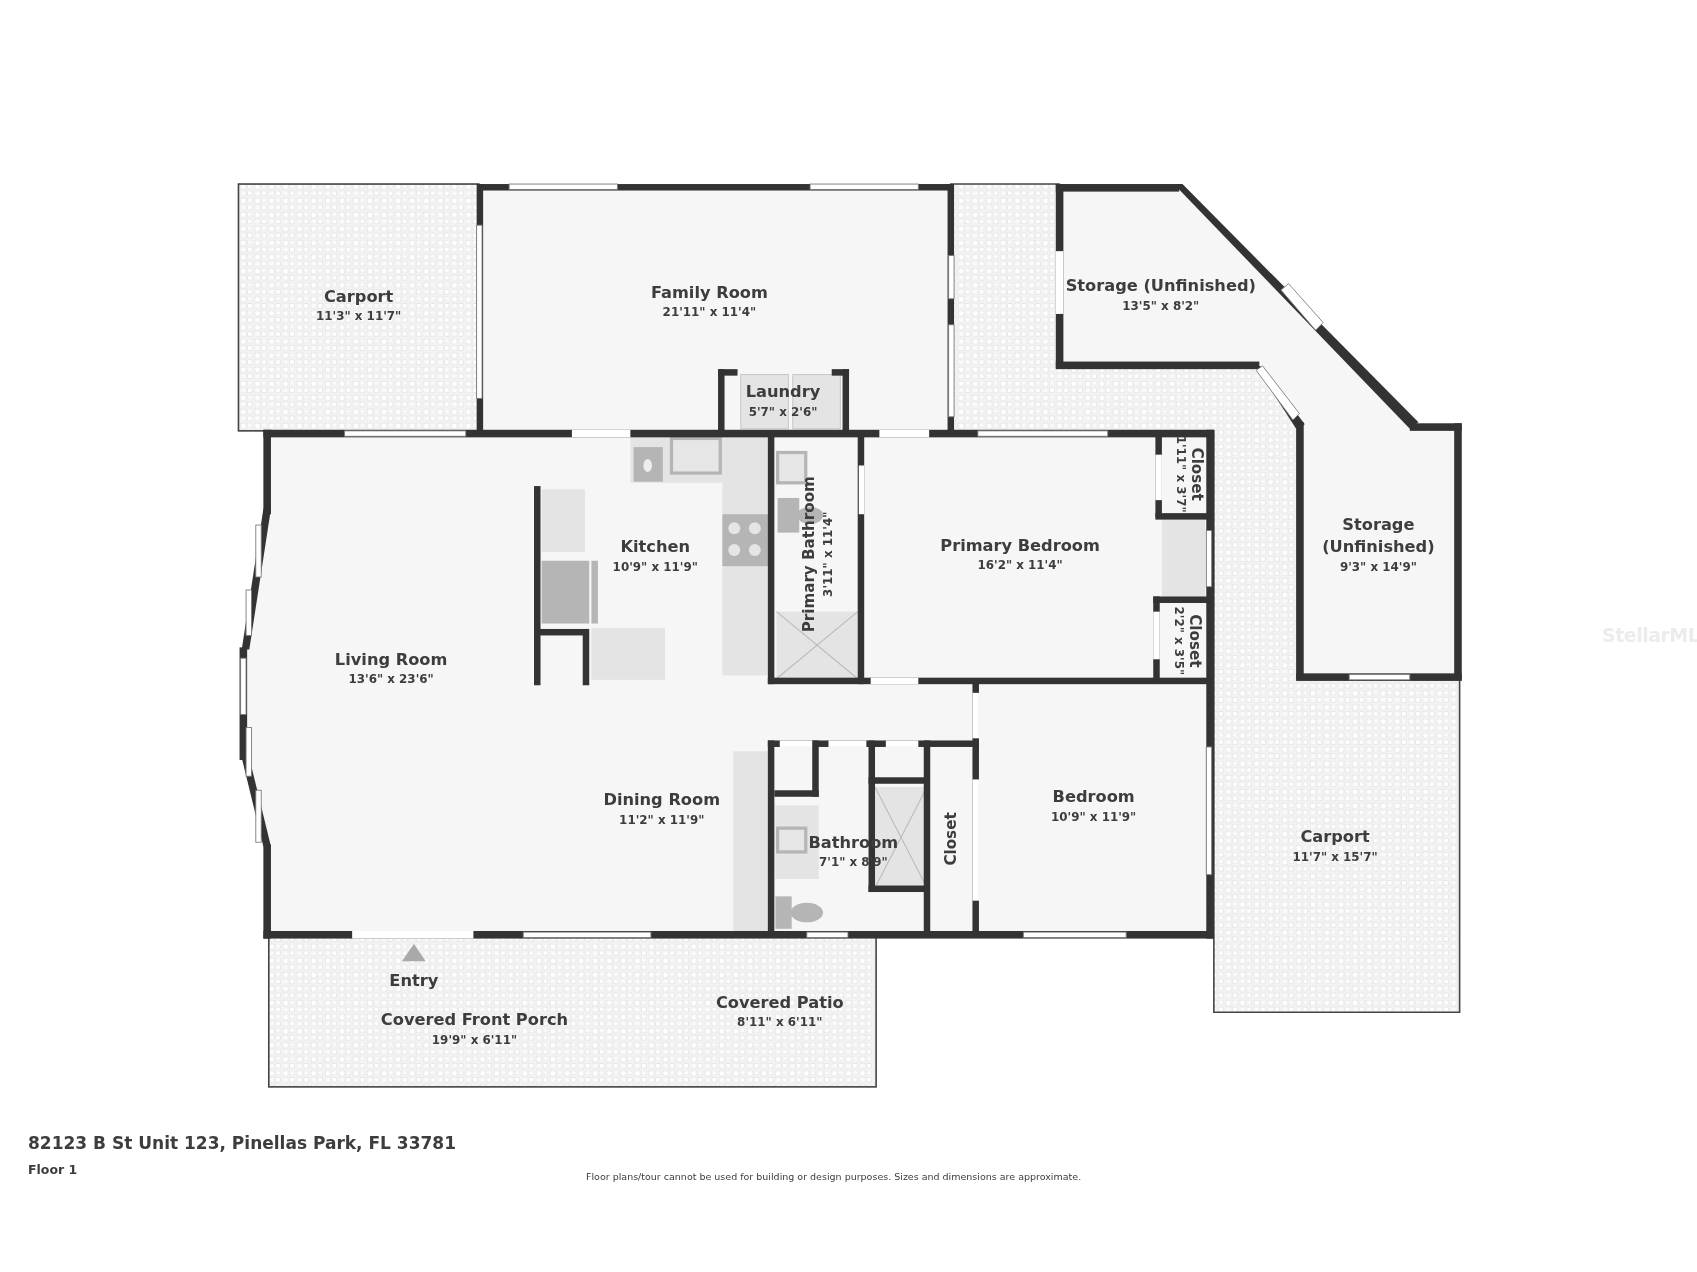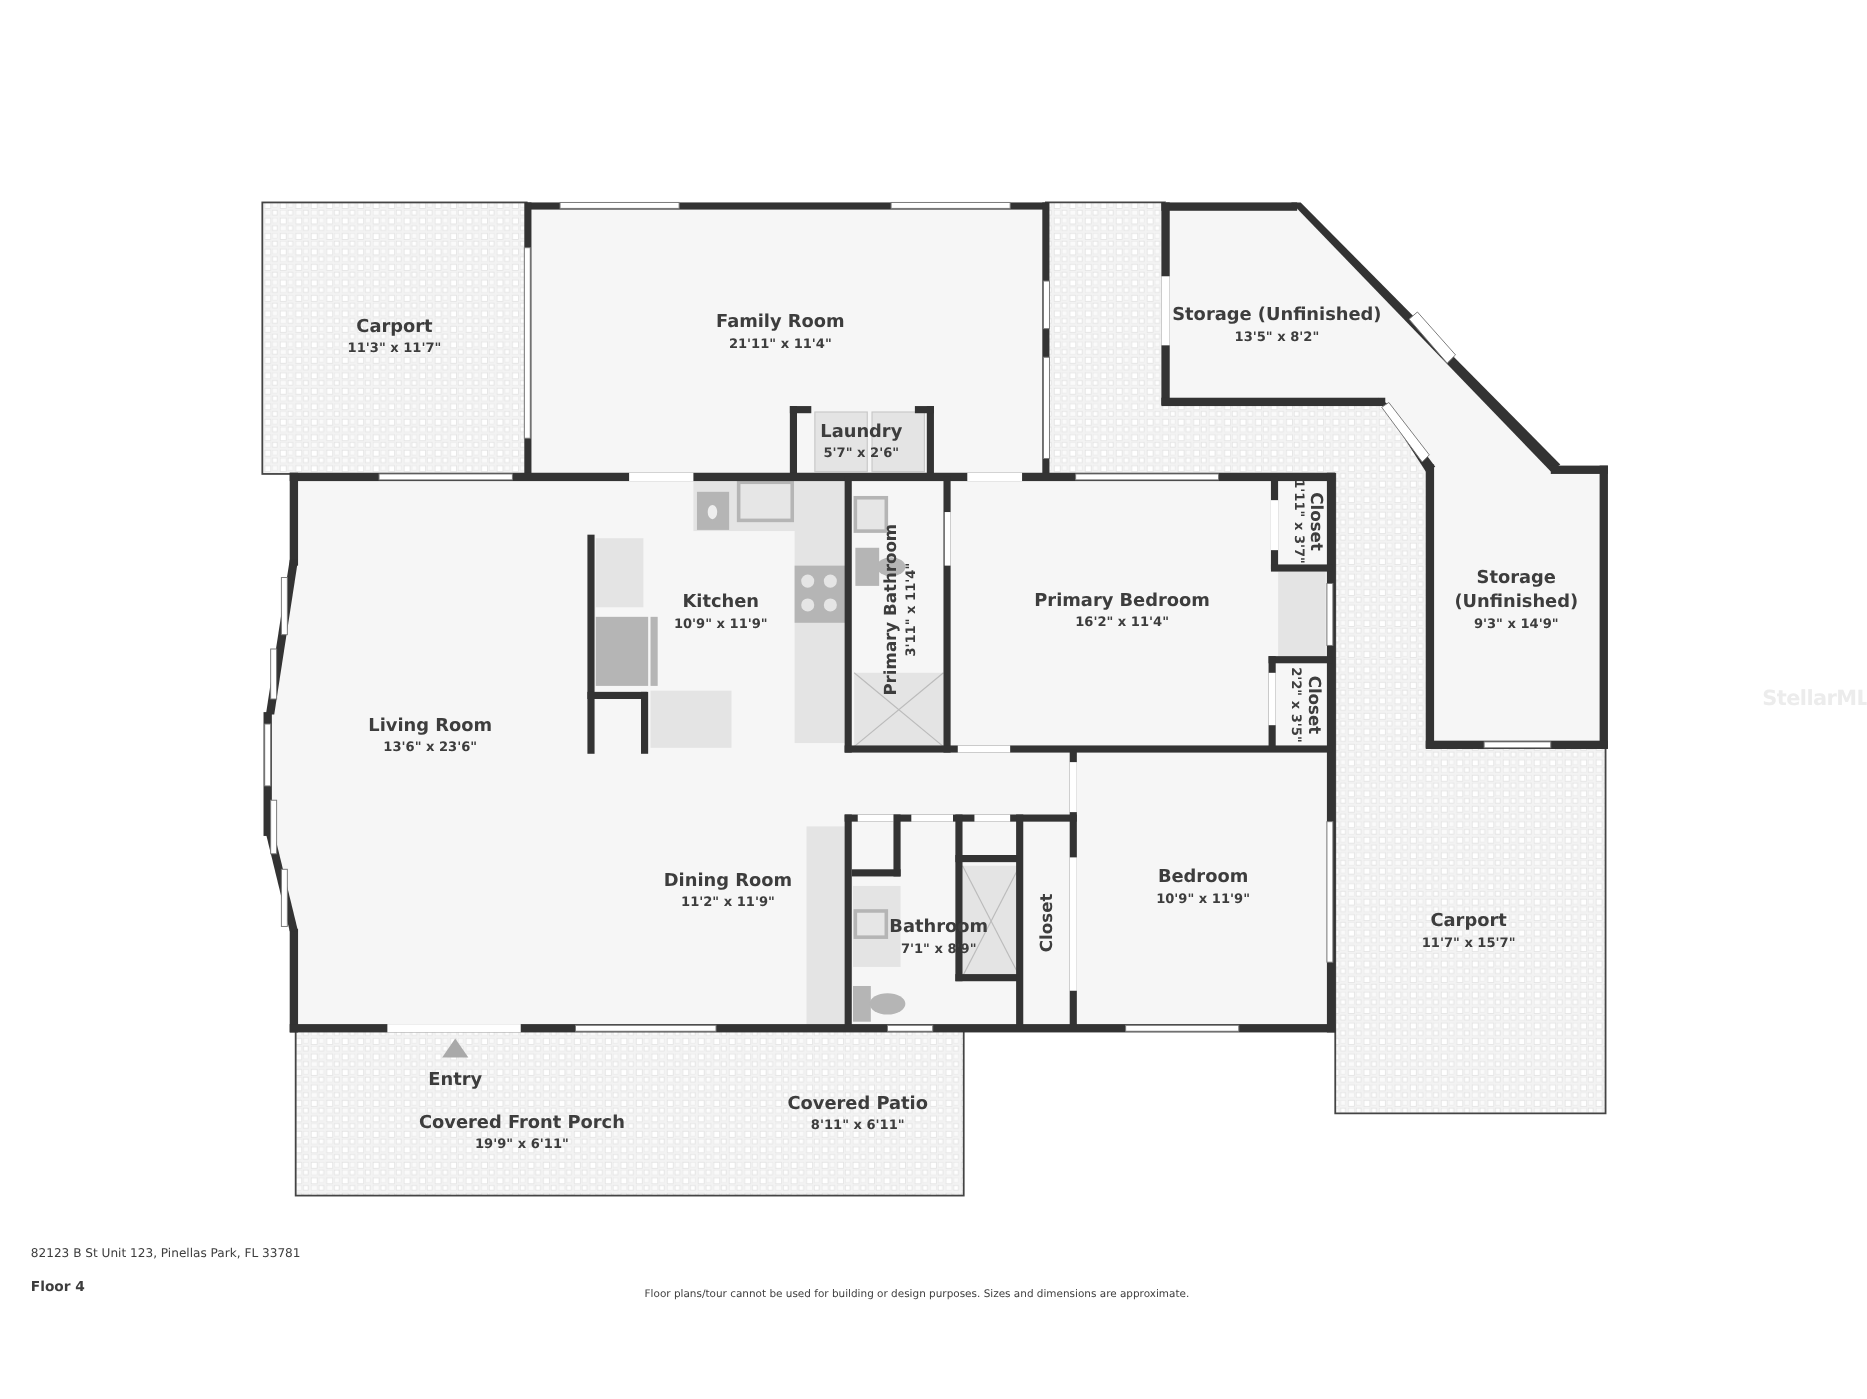--- a/index.html
+++ b/index.html
@@ -2,21 +2,21 @@
 <html><head>
   <meta charset="utf-8">
   <style>
     html, body { margin: 0; padding: 0; background: #ffffff; }
     body { width: 1697px; height: 1272px; position: relative; overflow: hidden;
            font-family: "DejaVu Sans", "Liberation Sans", sans-serif; }
     #plan { position: absolute; left: 0; top: 0; width: 1697px; height: 1272px; }
     .room-name { font-family: "DejaVu Sans", sans-serif; font-weight: bold; font-size: 15px; fill: #3d3d3d; }
     .room-dim  { font-family: "DejaVu Sans", sans-serif; font-weight: bold; font-size: 11px; fill: #3d3d3d; }
     .small-name { font-size: 14px; }
-    .footer-addr { position: absolute; left: 28px; top: 1133px; font-size: 11px; font-weight: normal; color: #3d3d3d; text-align: right; }
+    .footer-addr { position: absolute; left: 28px; top: 1133px; font-size: 17px; font-weight: bold; color: #3d3d3d; text-align: right; }
     .footer-floor { position: absolute; left: 28px; top: 1162px; font-size: 12.5px; font-weight: bold; color: #3d3d3d; }
     .footer-disclaimer { position: absolute; left: 586px; top: 1171px; font-size: 9.5px; font-weight: normal; color: #3d3d3d; }
     .watermark { position: absolute; left: 1602px; top: 624px; font-size: 19px; font-weight: bold; color: #ececec; letter-spacing: -0.5px; }
     .wall { fill: #333333; }
     .floor { fill: #f6f6f6; }
     .fixture { fill: #e4e4e4; }
     .fixture-dark { fill: #b5b5b5; }
     .win { fill: #ffffff; stroke: #777; stroke-width: 0.8; }
   </style>
 </head>
@@ -239,14 +239,14 @@
     <text class="room-name" x="438" y="947">Covered Front Porch</text>
     <text class="room-dim" x="438" y="964">19'9" x 6'11"</text>
 
     <text class="room-name" x="720" y="931">Covered Patio</text>
     <text class="room-dim" x="720" y="948">8'11" x 6'11"</text>
   </g>
 </svg>
 
 <div class="watermark">StellarMLS</div>
 <div class="footer-addr">82123 B St Unit 123, Pinellas Park, FL 33781</div>
-<div class="footer-floor">Floor 4</div>
+<div class="footer-floor">Floor 1</div>
 <div class="footer-disclaimer">Floor plans/tour cannot be used for building or design purposes. Sizes and dimensions are approximate.</div>
 
 </body></html>

